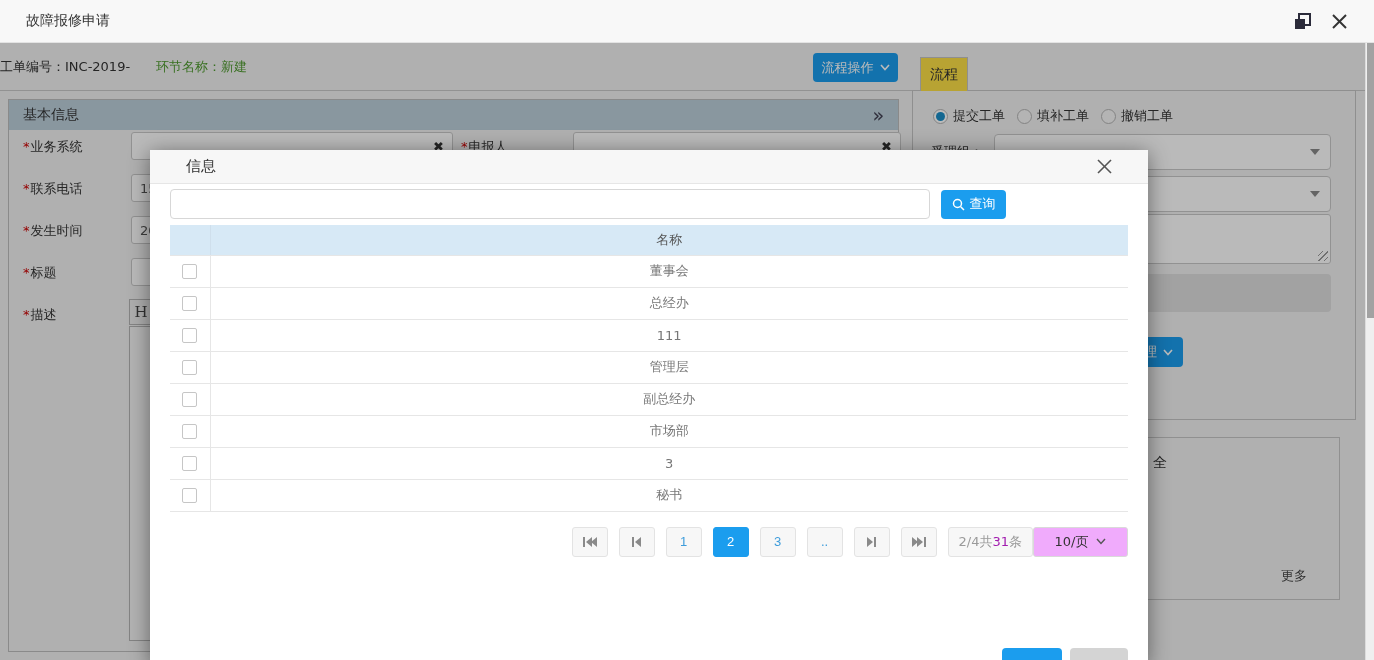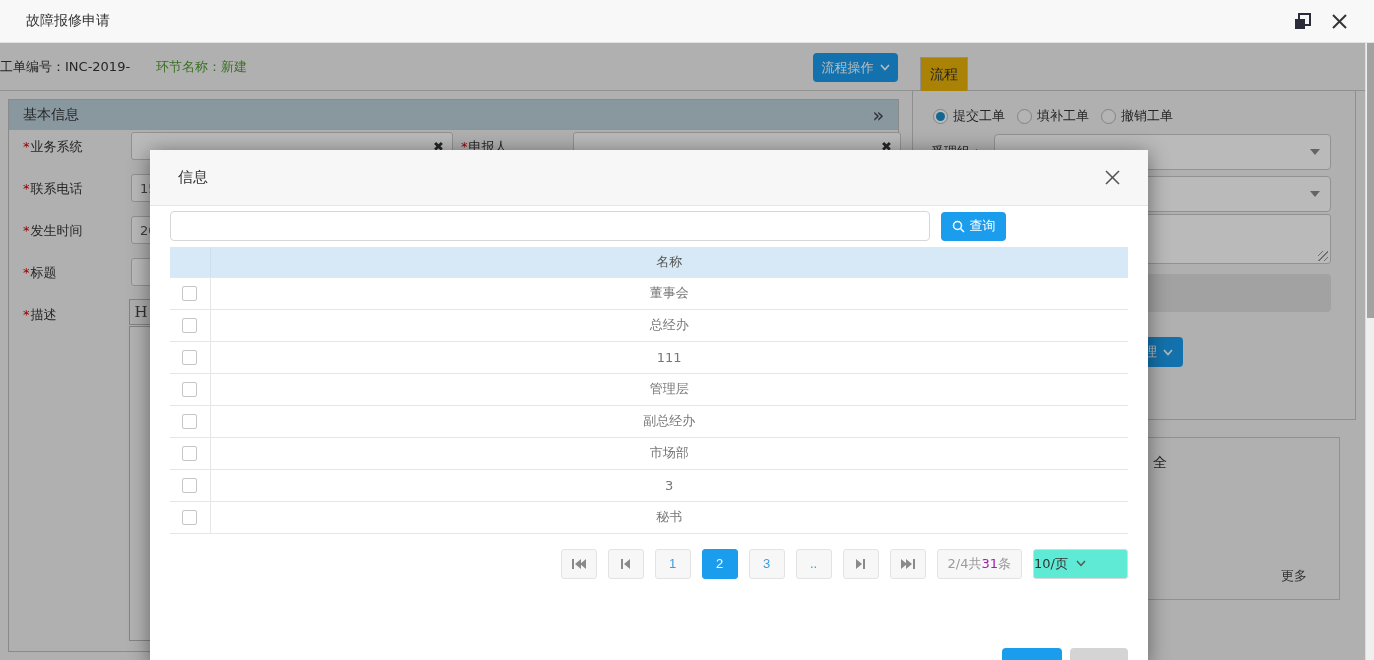--- a/index.html
+++ b/index.html
@@ -24,21 +24,21 @@
   .collapse { margin-left:auto; font-size:19px; color:#445; line-height:1; cursor:pointer; }
   .f-label { position:absolute; font-size:13px; color:#333; white-space:nowrap; }
   .req { color:#cc0000; margin-right:1px; }
   .f-input { position:absolute; height:28px; background:#fff; border:1px solid #c9c9c9; border-radius:3px; display:flex; align-items:center; padding:0 8px; font-size:13px; color:#555; }
   .f-input input { border:none; outline:none; flex:1; min-width:0; font:inherit; color:#555; background:transparent; }
   .clear-x { margin-left:auto; color:#333; font-weight:bold; font-size:13px; cursor:pointer; line-height:1; }
   .editor-tool { position:absolute; left:120px; top:199px; width:24px; height:26px; border:1px solid #b5b5b5; background:#efefef; display:flex; align-items:center; justify-content:center; font-family:"DejaVu Serif","Liberation Serif",serif; font-size:15px; color:#444; cursor:pointer; }
   .editor-area { position:absolute; left:120px; top:226px; width:763px; height:315px; border:1px solid #b5b5b5; background:#f6f6f6; }
 
   
-  .rp-tab { position:absolute; left:920px; top:57px; width:48px; height:34px; background:#eab308; border:1px solid #c5c5c5; border-bottom:none; z-index:2; display:flex; align-items:center; justify-content:center; font-size:14px; color:#333; cursor:pointer; }
+  .rp-tab { position:absolute; left:920px; top:57px; width:48px; height:34px; background:#fde047; border:1px solid #c5c5c5; border-bottom:none; z-index:2; display:flex; align-items:center; justify-content:center; font-size:14px; color:#333; cursor:pointer; }
   .rp-box { position:absolute; left:912px; top:90px; width:444px; height:330px; border:1px solid #c5c5c5; }
   .radio-row { position:absolute; left:20px; top:16px; display:flex; align-items:center; gap:12px; font-size:13px; color:#333; }
   .radio-item { display:flex; align-items:center; gap:5px; cursor:pointer; }
   .radio-circle { width:15px; height:15px; border-radius:50%; border:1px solid #b4b4b4; background:#f7f7f7; position:relative; }
   .radio-circle.checked { background:#fff; }
   .radio-circle.checked::after { content:""; position:absolute; left:2px; top:2px; width:9px; height:9px; border-radius:50%; background:#1b8ec7; }
   .rp-label { position:absolute; left:18px; top:52px; font-size:13px; color:#333; }
   .rp-select { position:absolute; left:81px; width:337px; height:36px; background:#fff; border:1px solid #c9c9c9; border-radius:4px; display:flex; align-items:center; padding:0 10px; cursor:pointer; }
   .rp-select .arrow { margin-left:auto; width:0; height:0; border-left:5px solid transparent; border-right:5px solid transparent; border-top:6px solid #8a8a8a; }
   .rp-textarea { position:absolute; left:81px; top:123px; width:337px; height:50px; background:#fff; border:1px solid #c9c9c9; border-radius:3px; }
@@ -51,42 +51,42 @@
 
   
   .scrollbar { position:absolute; right:0; top:43px; bottom:0; width:9px; background:#efefef; border-left:1px solid #dcdcdc; }
   .scroll-thumb { position:absolute; left:1px; right:0; top:0; height:275px; background:#a2a2a2; cursor:pointer; }
 
   
   .overlay { position:absolute; left:0; top:43px; width:1365px; bottom:0; background:rgba(0,0,0,0.27); z-index:40; }
 
   
   .modal { position:absolute; left:150px; top:150px; width:998px; height:515px; background:#fff; z-index:50; box-shadow:0 3px 20px rgba(0,0,0,0.45); }
-  .modal-header { height:56px; background:#f7f7f7; border-bottom:1px solid #e6e6e6; display:flex; align-items:center; padding:0 28px; }
+  .modal-header { height:34px; background:#f7f7f7; border-bottom:1px solid #e6e6e6; display:flex; align-items:center; padding:0 36px; }
   .modal-title { font-size:15px; color:#333; }
   .modal-close { margin-left:auto; cursor:pointer; width:15px; height:15px; display:block; }
   .modal-body { padding:5px 20px 0 20px; }
   .search-row { display:flex; align-items:center; margin-top:0; }
   .search-input { width:760px; height:30px; border:1px solid #d7d7d7; border-radius:4px; padding:0 10px; font-size:13px; color:#333; outline:none; background:#fff; }
   .search-btn { margin-left:11px; width:65px; height:29px; background:#1b9dee; border:none; border-radius:4px; color:#fff; font-size:13px; display:flex; align-items:center; justify-content:center; gap:5px; cursor:pointer; }
   table.dlg { border-collapse:collapse; margin-top:6px; width:958px; table-layout:fixed; }
   table.dlg th, table.dlg td { border-bottom:1px solid #e6e6e6; }
   table.dlg th { height:30px; background:#d7e9f6; font-weight:normal; font-size:13px; color:#555; }
   table.dlg th.cbcol, table.dlg td.cbcol { width:40px; border-right:1px solid #e6e6e6; }
   table.dlg th.cbcol { border-right:1px solid #cfdfec; }
   table.dlg td { height:32px; text-align:center; font-size:13px; color:#777; }
   .cb { width:15px; height:15px; border:1px solid #c6c6c6; border-radius:2px; background:#fff; margin:0 auto; cursor:pointer; }
 
   .pager { display:flex; align-items:center; justify-content:flex-end; margin-top:15px; }
   .pg-btn { height:30px; min-width:36px; background:#f7f7f7; border:1px solid #e3e3e3; border-radius:3px; margin-left:11px; display:flex; align-items:center; justify-content:center; font-size:13px; color:#3f9ddb; cursor:pointer; }
   .pg-btn:first-child { margin-left:0; }
   .pg-btn.active { background:#1b9dee; border-color:#1b9dee; color:#fff; }
   .pg-info { height:30px; padding:0 10px; background:#f7f7f7; border:1px solid #e3e3e3; border-radius:3px; margin-left:11px; display:flex; align-items:center; font-size:13px; color:#9a9a9a;justify-content:space-between; }
   .pg-info .cnt { color:#a21caf; }
-  .pg-size { height:30px; width:95px; background:#5eead4; border:1px solid #d9d9d9; border-radius:3px; margin-left:11px; display:flex; align-items:center; gap:8px; font-size:13px; color:#333; cursor:pointer; }
+  .pg-size { height:30px; width:95px; background:#f0abfc; border:1px solid #d9d9d9; border-radius:3px; display:flex; align-items:center; justify-content:center; gap:8px; font-size:13px; color:#333; cursor:pointer; }
   .modal-footer { position:absolute; left:0; top:498px; width:100%; height:40px; display:flex; justify-content:flex-end; padding-right:20px; gap:8px; }
   .ft-btn { height:30px; border:none; border-radius:4px; cursor:pointer; }
   .ft-ok { width:60px; background:#1b9dee; }
   .ft-cancel { width:58px; background:#d4d4d4; }
 </style>
 </head>
 <body>
 
 <div class="titlebar">
   <span class="title">故障报修申请</span>

